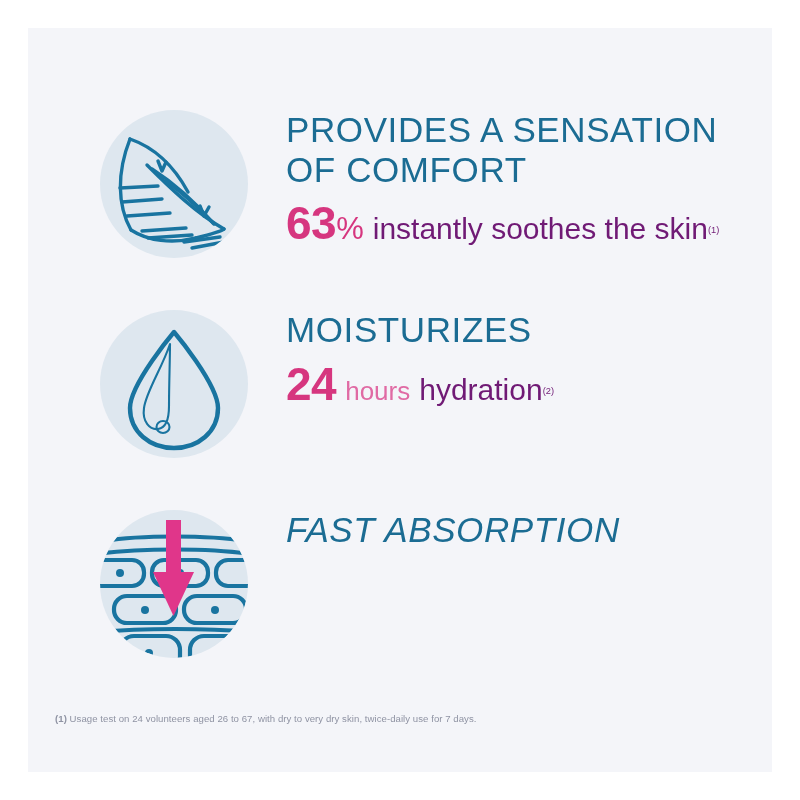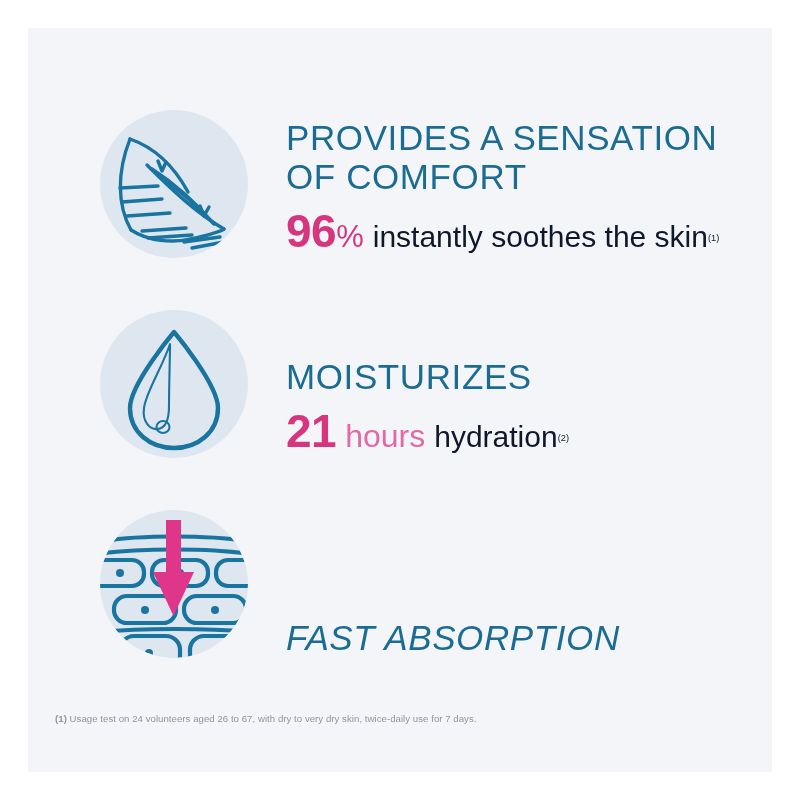--- a/index.html
+++ b/index.html
@@ -21,21 +21,21 @@
     width: 744px;
     height: 744px;
     background: #f4f5f9;
     overflow: hidden;
   }
 
   
   .benefit-row {
     position: absolute;
     display: flex;
-    align-items: flex-end;
+    align-items: flex-start;
     left: 72px;
   }
   #row-comfort    { top: 82px; }
   #row-moisturize { top: 282px; }
   #row-absorption { top: 482px; font-style: italic; }
 
   .icon-badge {
     width: 148px;
     height: 148px;
     border-radius: 50%;
@@ -71,25 +71,25 @@
     letter-spacing: -0.5px;
     vertical-align: baseline;
   }
   .claim-unit-strong {
     color: #d6367f;
     font-size: 31px;
     font-weight: 400;
   }
   .claim-unit-light {
     color: #e06aa4;
-    font-size: 32px;
+    font-size: 26px;
     font-weight: 400;
   }
   .claim-tail {
-    color: #0f172a;
+    color: #701a75;
     font-size: 30px;
     font-weight: 400;
   }
   .sup {
     font-size: 0.58em;
     vertical-align: super;
   }
   .sp { display: inline-block; width: 9px; }
 
   
@@ -139,21 +139,21 @@
           <path d="M84 132 L 120 127"></path>
           <path d="M92 138 L 124 132"></path>
         </g>
       </svg>
     </div>
 
     <div class="benefit-text">
       <div class="benefit-title">PROVIDES A SENSATION
 OF COMFORT</div>
       <div class="benefit-claim">
-        <span class="claim-number">96</span><span class="claim-unit-strong">%</span><span class="sp"></span><span class="claim-tail">instantly soothes the skin</span><span class="claim-tail sup">(1)</span>
+        <span class="claim-number">63</span><span class="claim-unit-strong">%</span><span class="sp"></span><span class="claim-tail">instantly soothes the skin</span><span class="claim-tail sup">(1)</span>
       </div>
     </div>
   </div>
 
   <div class="benefit-row" id="row-moisturize">
 
     <div class="icon-badge">
       <svg width="148" height="148" viewBox="0 0 148 148" aria-hidden="true">
         <g fill="none" stroke="#1974a0" stroke-linecap="round" stroke-linejoin="round">
 
@@ -164,21 +164,21 @@
                    C 66 118, 69 108, 69 96 C 69 74, 70 50, 70 34 Z" stroke-width="2.1"></path>
 
           <ellipse cx="63" cy="117" rx="6.5" ry="6" stroke-width="2.1"></ellipse>
         </g>
       </svg>
     </div>
 
     <div class="benefit-text">
       <div class="benefit-title">MOISTURIZES</div>
       <div class="benefit-claim">
-        <span class="claim-number">21</span><span class="sp"></span><span class="claim-unit-light">hours</span><span class="sp"></span><span class="claim-tail">hydration</span><span class="claim-tail sup">(2)</span>
+        <span class="claim-number">24</span><span class="sp"></span><span class="claim-unit-light">hours</span><span class="sp"></span><span class="claim-tail">hydration</span><span class="claim-tail sup">(2)</span>
       </div>
     </div>
   </div>
 
   <div class="benefit-row" id="row-absorption">
 
     <div class="icon-badge">
       <svg width="148" height="148" viewBox="0 0 148 148" aria-hidden="true">
         <defs>
           <clipPath id="circleClip">

